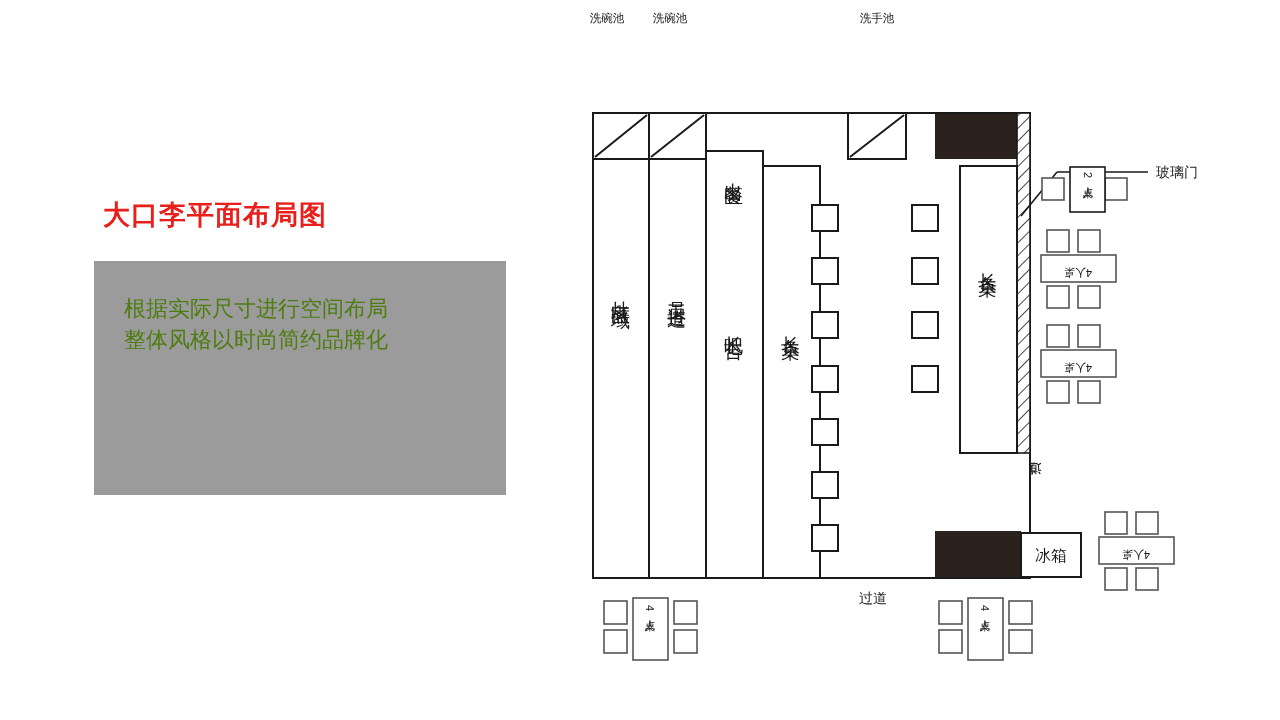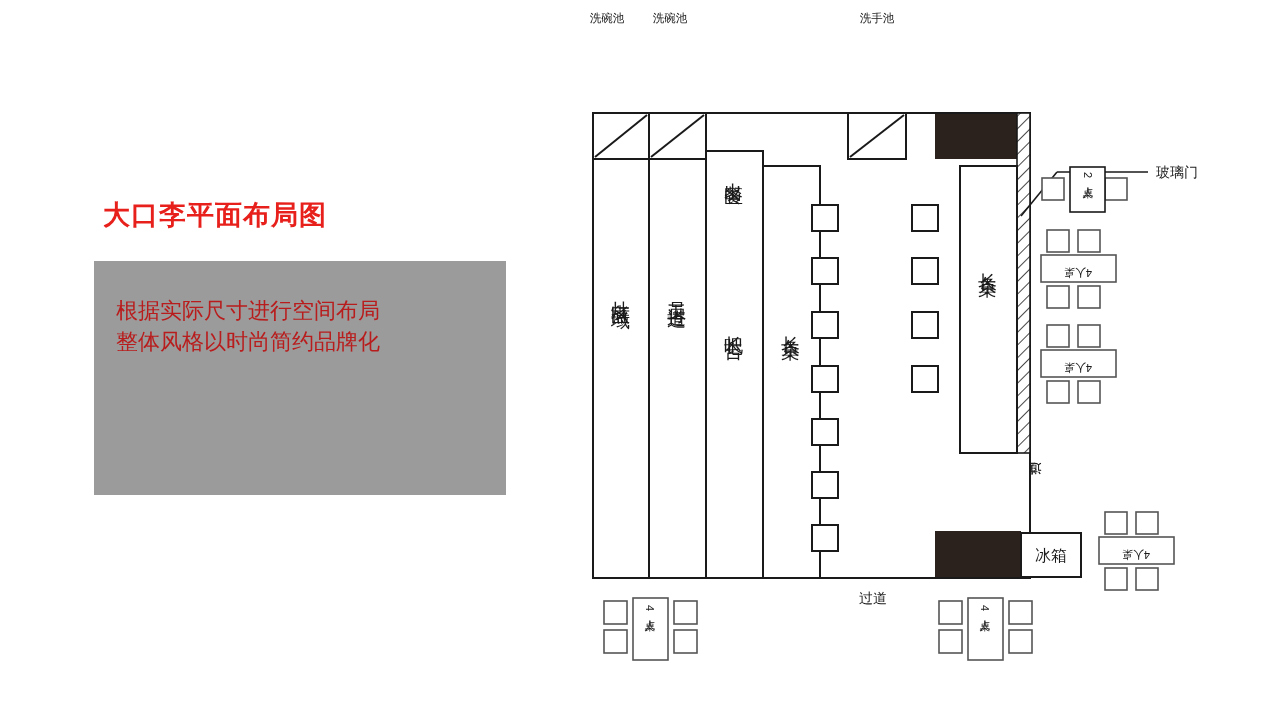--- a/index.html
+++ b/index.html
@@ -35,27 +35,28 @@
   #desc-box {
     position: absolute;
     left: 94px;
     top: 261px;
     width: 412px;
     height: 234px;
     background: #9b9b9b;
   }
   #desc-cn {
     position: absolute;
-    left: 116px;
+    left: 124px;
     top: 295px;
     width: 370px;
-    color: #b91c1c;
+    color: #4d7c0f;
     font-size: 22px;
     line-height: 31px;
     white-space: pre-line;
+    font-family: Liberation Mono, monospace;
   }
   #desc-en {
     position: absolute;
     left: 124px;
     top: 375px;
     width: 370px;
     color: #e9e9e9;
     font-size: 13.5px;
     line-height: 19.5px;
     letter-spacing: 0.4px;

